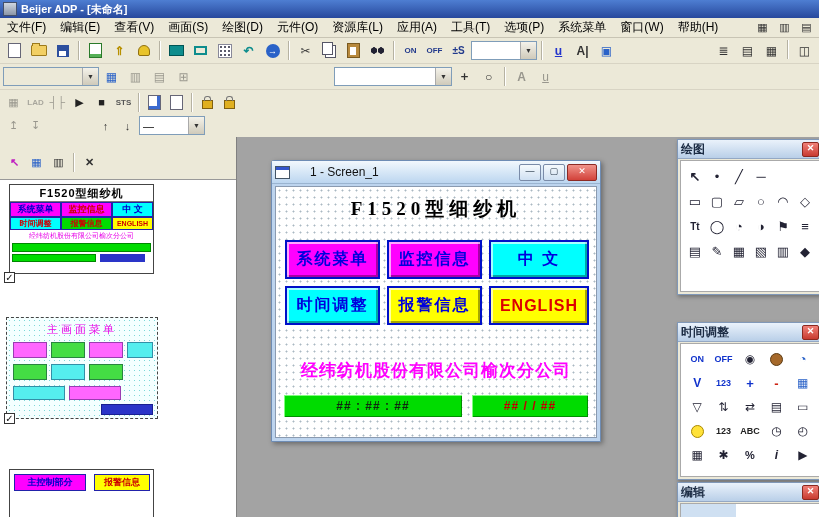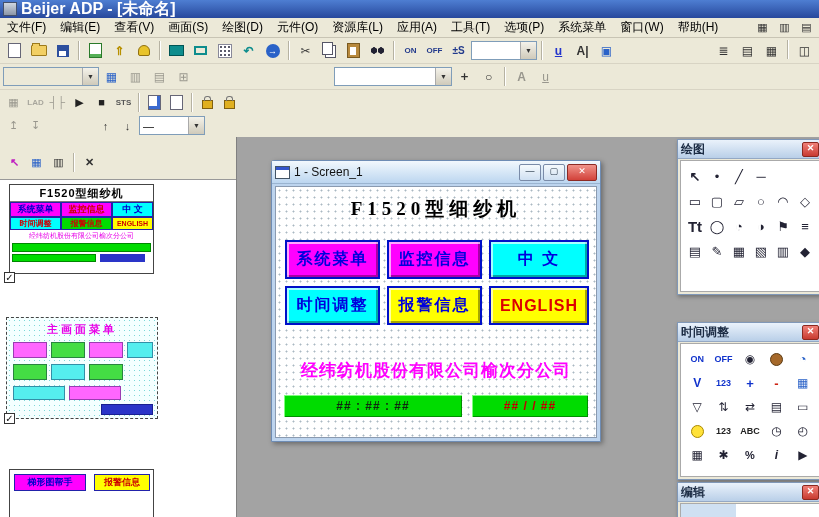--- a/index.html
+++ b/index.html
@@ -2,21 +2,21 @@
 <html><head>
 <meta charset="utf-8">
 <title>Beijer ADP</title>
 <style>
   html,body{margin:0;padding:0;}
   .app{position:relative;width:819px;height:517px;background:#ece9d8;overflow:hidden;
        font-family:"Liberation Sans",sans-serif;color:#000;user-select:none;}
   
   .titlebar{position:absolute;left:0;top:0;width:100%;height:18px;
     background:linear-gradient(#4e7ed2,#27489c);display:flex;align-items:center;
-    color:#fff;font-size:16px;font-weight:bold;padding-left:3px;box-sizing:border-box;}
+    color:#fff;font-size:11px;font-weight:bold;padding-left:3px;box-sizing:border-box;}
   .appicon{width:12px;height:12px;background:linear-gradient(#cfd6e0,#8b96a8);
     border:1px solid #44506a;margin-right:4px;}
   
   .menubar{position:absolute;left:0;top:18px;width:100%;height:20px;background:#ece9d8;
     border-bottom:1px solid #c8c4b4;display:flex;align-items:center;font-size:12px;box-sizing:border-box;}
   .mi{padding:2px 7px;white-space:nowrap;}
   .menu-right{margin-left:auto;display:flex;align-items:center;gap:1px;padding-right:2px;}
   
   .tb{position:absolute;left:0;right:0;background:#ece9d8;display:flex;align-items:center;
     padding:2px 3px;gap:1px;box-sizing:border-box;border-bottom:1px solid #d8d4c4;}
@@ -74,32 +74,32 @@
   .t1-g{height:9px;margin:1px 2px 0 2px;background:#00dc00;box-shadow:inset 0 0 0 1px #008800;}
   .t1-g2{height:8px;margin:2px 2px 0 2px;display:flex;gap:4px;}
   .gseg{flex:0 0 84px;background:#00dc00;box-shadow:inset 0 0 0 1px #008800;}
   .bseg{flex:0 0 45px;background:#2a35c8;}
   .cbx{position:absolute;width:11px;height:11px;background:#fff;border:1px solid #333;
     font-size:10px;line-height:10px;text-align:center;color:#111;box-sizing:border-box;}
   .slabel{position:absolute;font-size:11px;text-align:center;}
   .sel-dash{position:absolute;left:6px;top:137px;width:152px;height:102px;border:1px dashed #444;
     box-sizing:border-box;background:#f4ffff;
     background-image:radial-gradient(#7fd8d8 0.8px,transparent 1px);background-size:5px 5px;}
-  .t2-title{position:absolute;left:0;right:0;top:4px;text-align:center;font-size:11px;font-weight:bold;
+  .t2-title{position:absolute;left:0;right:0;top:4px;text-align:center;font-size:11px;font-weight:normal;
     color:#e800e8;letter-spacing:3px;}
   .blk{position:absolute;border:1px solid rgba(0,0,60,.4);box-sizing:border-box;}
   .t3{left:9px;top:289px;width:145px;height:95px;}
   .t3-title{height:18px;font-size:12px;font-weight:bold;text-align:center;letter-spacing:2px;line-height:18px;border-bottom:1px solid #777;}
   .t3-row{display:flex;gap:8px;padding:4px 4px 0 4px;}
   
   .workspace{position:absolute;left:237px;top:137px;right:0;bottom:0;background:#a3a3a3;}
   .child{position:absolute;left:34px;top:23px;width:330px;height:282px;background:#bdd4ee;
     border:1px solid #6e8cb4;border-radius:3px 3px 0 0;box-shadow:2px 2px 5px rgba(0,0,0,.35);box-sizing:border-box;}
   .child-titlebar{height:22px;display:flex;align-items:center;padding:0 3px;
-    background:linear-gradient(#f2f8fd,#bcd6f0);border-bottom:1px solid #9ab4d0;}
+    background:linear-gradient(#f2f8fd,#bcd6f0);border-bottom:1px solid #9ab4d0;gap:16px;}
   .cicon{width:13px;height:11px;border:1px solid #456;background:#fff;margin-right:4px;position:relative;}
   .cicon::before{content:"";position:absolute;left:0;top:0;right:0;height:3px;background:#35c;}
   .ctitle{font-size:12px;color:#111;}
   .cbtns{margin-left:auto;display:flex;gap:2px;}
   .wb{width:20px;height:15px;border:1px solid #7a8ba8;border-radius:2px;
     background:linear-gradient(#f6fafd,#cfe0f2);font-size:9px;line-height:13px;text-align:center;color:#234;}
   .wb.close{width:28px;background:linear-gradient(#f0938a,#d2423a);color:#fff;border-color:#8c2a24;}
   .child-content{position:absolute;left:3px;top:25px;right:3px;bottom:3px;background:#fff;
     border:1px solid #8a9ab0;box-sizing:border-box;
     background-image:radial-gradient(circle,#a9b8c2 0.9px,transparent 1.1px);background-size:7px 7px;}
@@ -340,21 +340,21 @@
         <div class="blk" style="left:44px;top:46px;width:34px;height:16px;background:#55eeee;"></div>
         <div class="blk" style="left:82px;top:46px;width:34px;height:16px;background:#44dd44;"></div>
         <div class="blk" style="left:6px;top:68px;width:52px;height:14px;background:#55eeee;"></div>
         <div class="blk" style="left:62px;top:68px;width:52px;height:14px;background:#ff66ff;"></div>
         <div class="blk" style="left:94px;top:86px;width:52px;height:11px;background:#2a35c8;"></div>
       </div>
       <span class="cbx" style="left:4px;top:233px;">✓</span>
 
       <div class="thumb t3">
         <div class="t3-row">
-          <span class="tc" style="flex:0 0 72px;height:17px;background:#ff00ff;color:#0000cc;">梯形图帮手</span>
+          <span class="tc" style="flex:0 0 72px;height:17px;background:#ff00ff;color:#0000cc;">主控制部分</span>
           <span class="tc" style="flex:0 0 56px;height:17px;background:#ffff00;color:#cc0000;">报警信息</span>
         </div>
       </div>
     </div>
   </div>
 
   <div class="workspace">
     <div class="child">
       <div class="child-titlebar">
         <span class="cicon"></span>
@@ -394,21 +394,21 @@
         <span class="pt">╱</span>
         <span class="pt">─</span>
         <span class="pt"></span>
         <span class="pt"></span>
         <span class="pt">▭</span>
         <span class="pt">▢</span>
         <span class="pt">▱</span>
         <span class="pt">○</span>
         <span class="pt">◠</span>
         <span class="pt">◇</span>
-        <span class="pt" style="font-size:15px;font-weight:bold;">
+        <span class="pt" style="font-size:10px;font-weight:bold;">
             <span>Tt</span>
           </span>
         <span class="pt">◯</span>
         <span class="pt">◔</span>
         <span class="pt">◑</span>
         <span class="pt">⚑</span>
         <span class="pt">≡</span>
         <span class="pt">▤</span>
         <span class="pt">✎</span>
         <span class="pt">▦</span>

